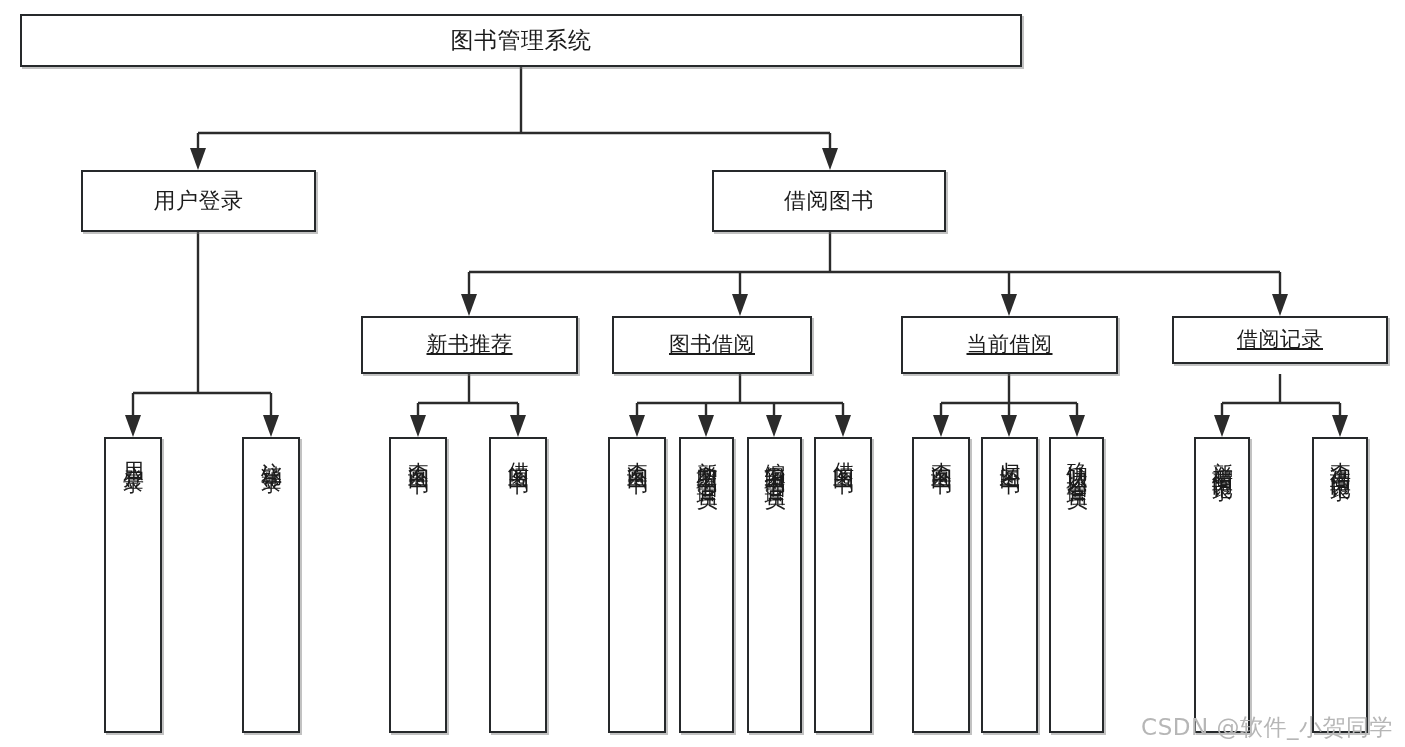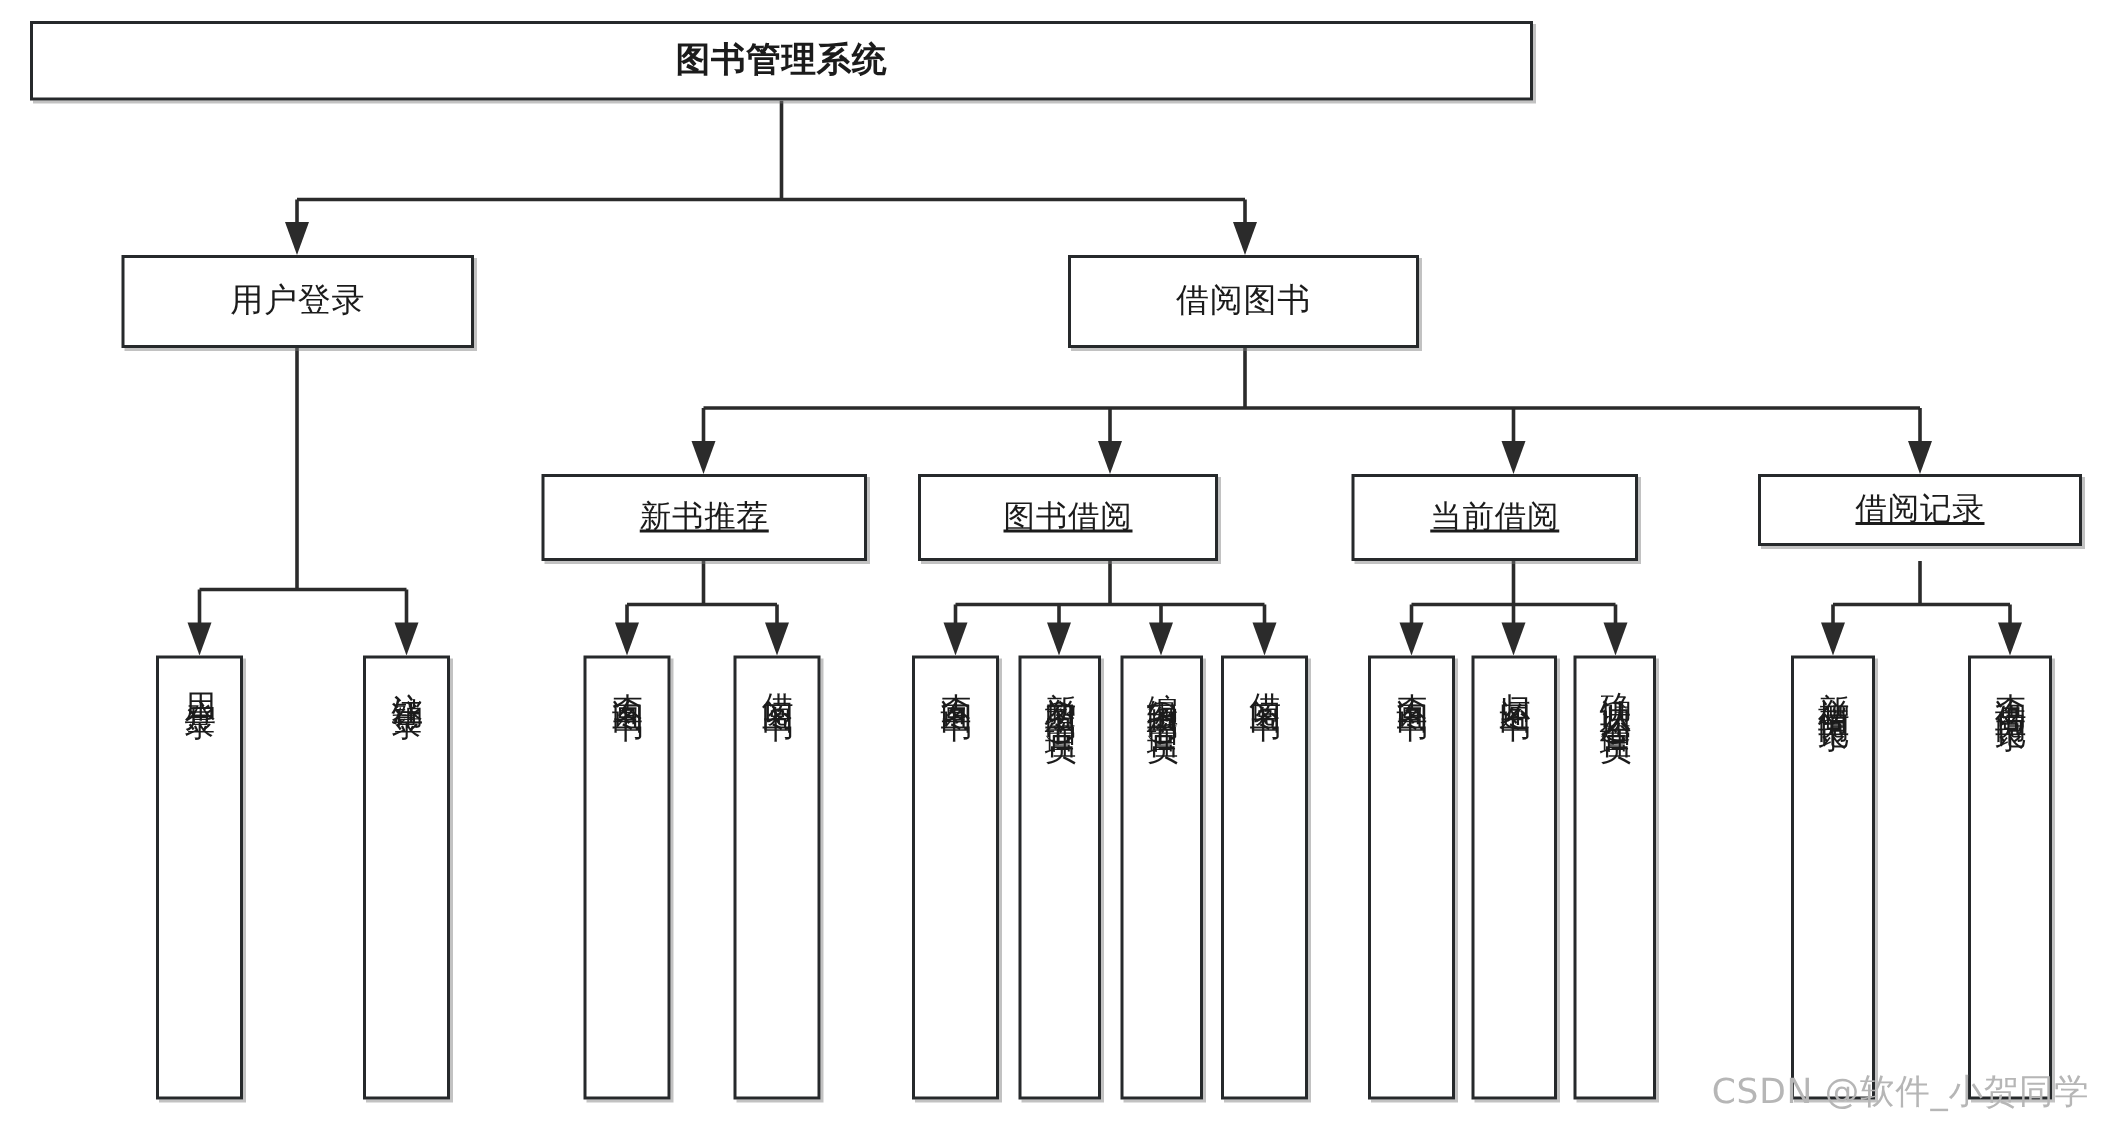--- a/index.html
+++ b/index.html
@@ -149,41 +149,41 @@
     <polygon points="1069,415 1085,415 1077,437"></polygon>
 
     <line x1="1280" y1="374" x2="1280" y2="403"></line>
     <line x1="1222" y1="403" x2="1340" y2="403"></line>
     <line x1="1222" y1="403" x2="1222" y2="417"></line>
     <line x1="1340" y1="403" x2="1340" y2="417"></line>
     <polygon points="1214,415 1230,415 1222,437"></polygon>
     <polygon points="1332,415 1348,415 1340,437"></polygon>
   </svg>
 
-  <div class="node root" style="left:20px; top:14px; width:1002px; height:53px;font-weight:bold;">
+  <div class="node root" style="left:20px; top:14px; width:1002px; height:53px;">
     <span>图书管理系统</span>
   </div>
 
   <div class="node branch" style="left:81px; top:170px; width:235px; height:62px;">
     <span>用户登录</span>
   </div>
 
   <div class="node branch" style="left:712px; top:170px; width:234px; height:62px;">
     <span>借阅图书</span>
   </div>
 
   <div class="node sub" style="left:361px; top:316px; width:217px; height:58px;">
     <span>新书推荐</span>
   </div>
 
   <div class="node sub" style="left:612px; top:316px; width:200px; height:58px;">
     <span>图书借阅</span>
   </div>
 
-  <div class="node sub" style="left:901px; top:316px; width:191px; height:58px;">
+  <div class="node sub" style="left:901px; top:316px; width:217px; height:58px;">
     <span>当前借阅</span>
   </div>
 
   <div class="node sub" style="left:1172px; top:316px; width:216px; height:48px;">
     <span>借阅记录</span>
   </div>
 
   <div class="node leaf" style="left:104px; top:437px; width:58px; height:296px;">
     <span class="vtext">用户登录</span>
   </div>

